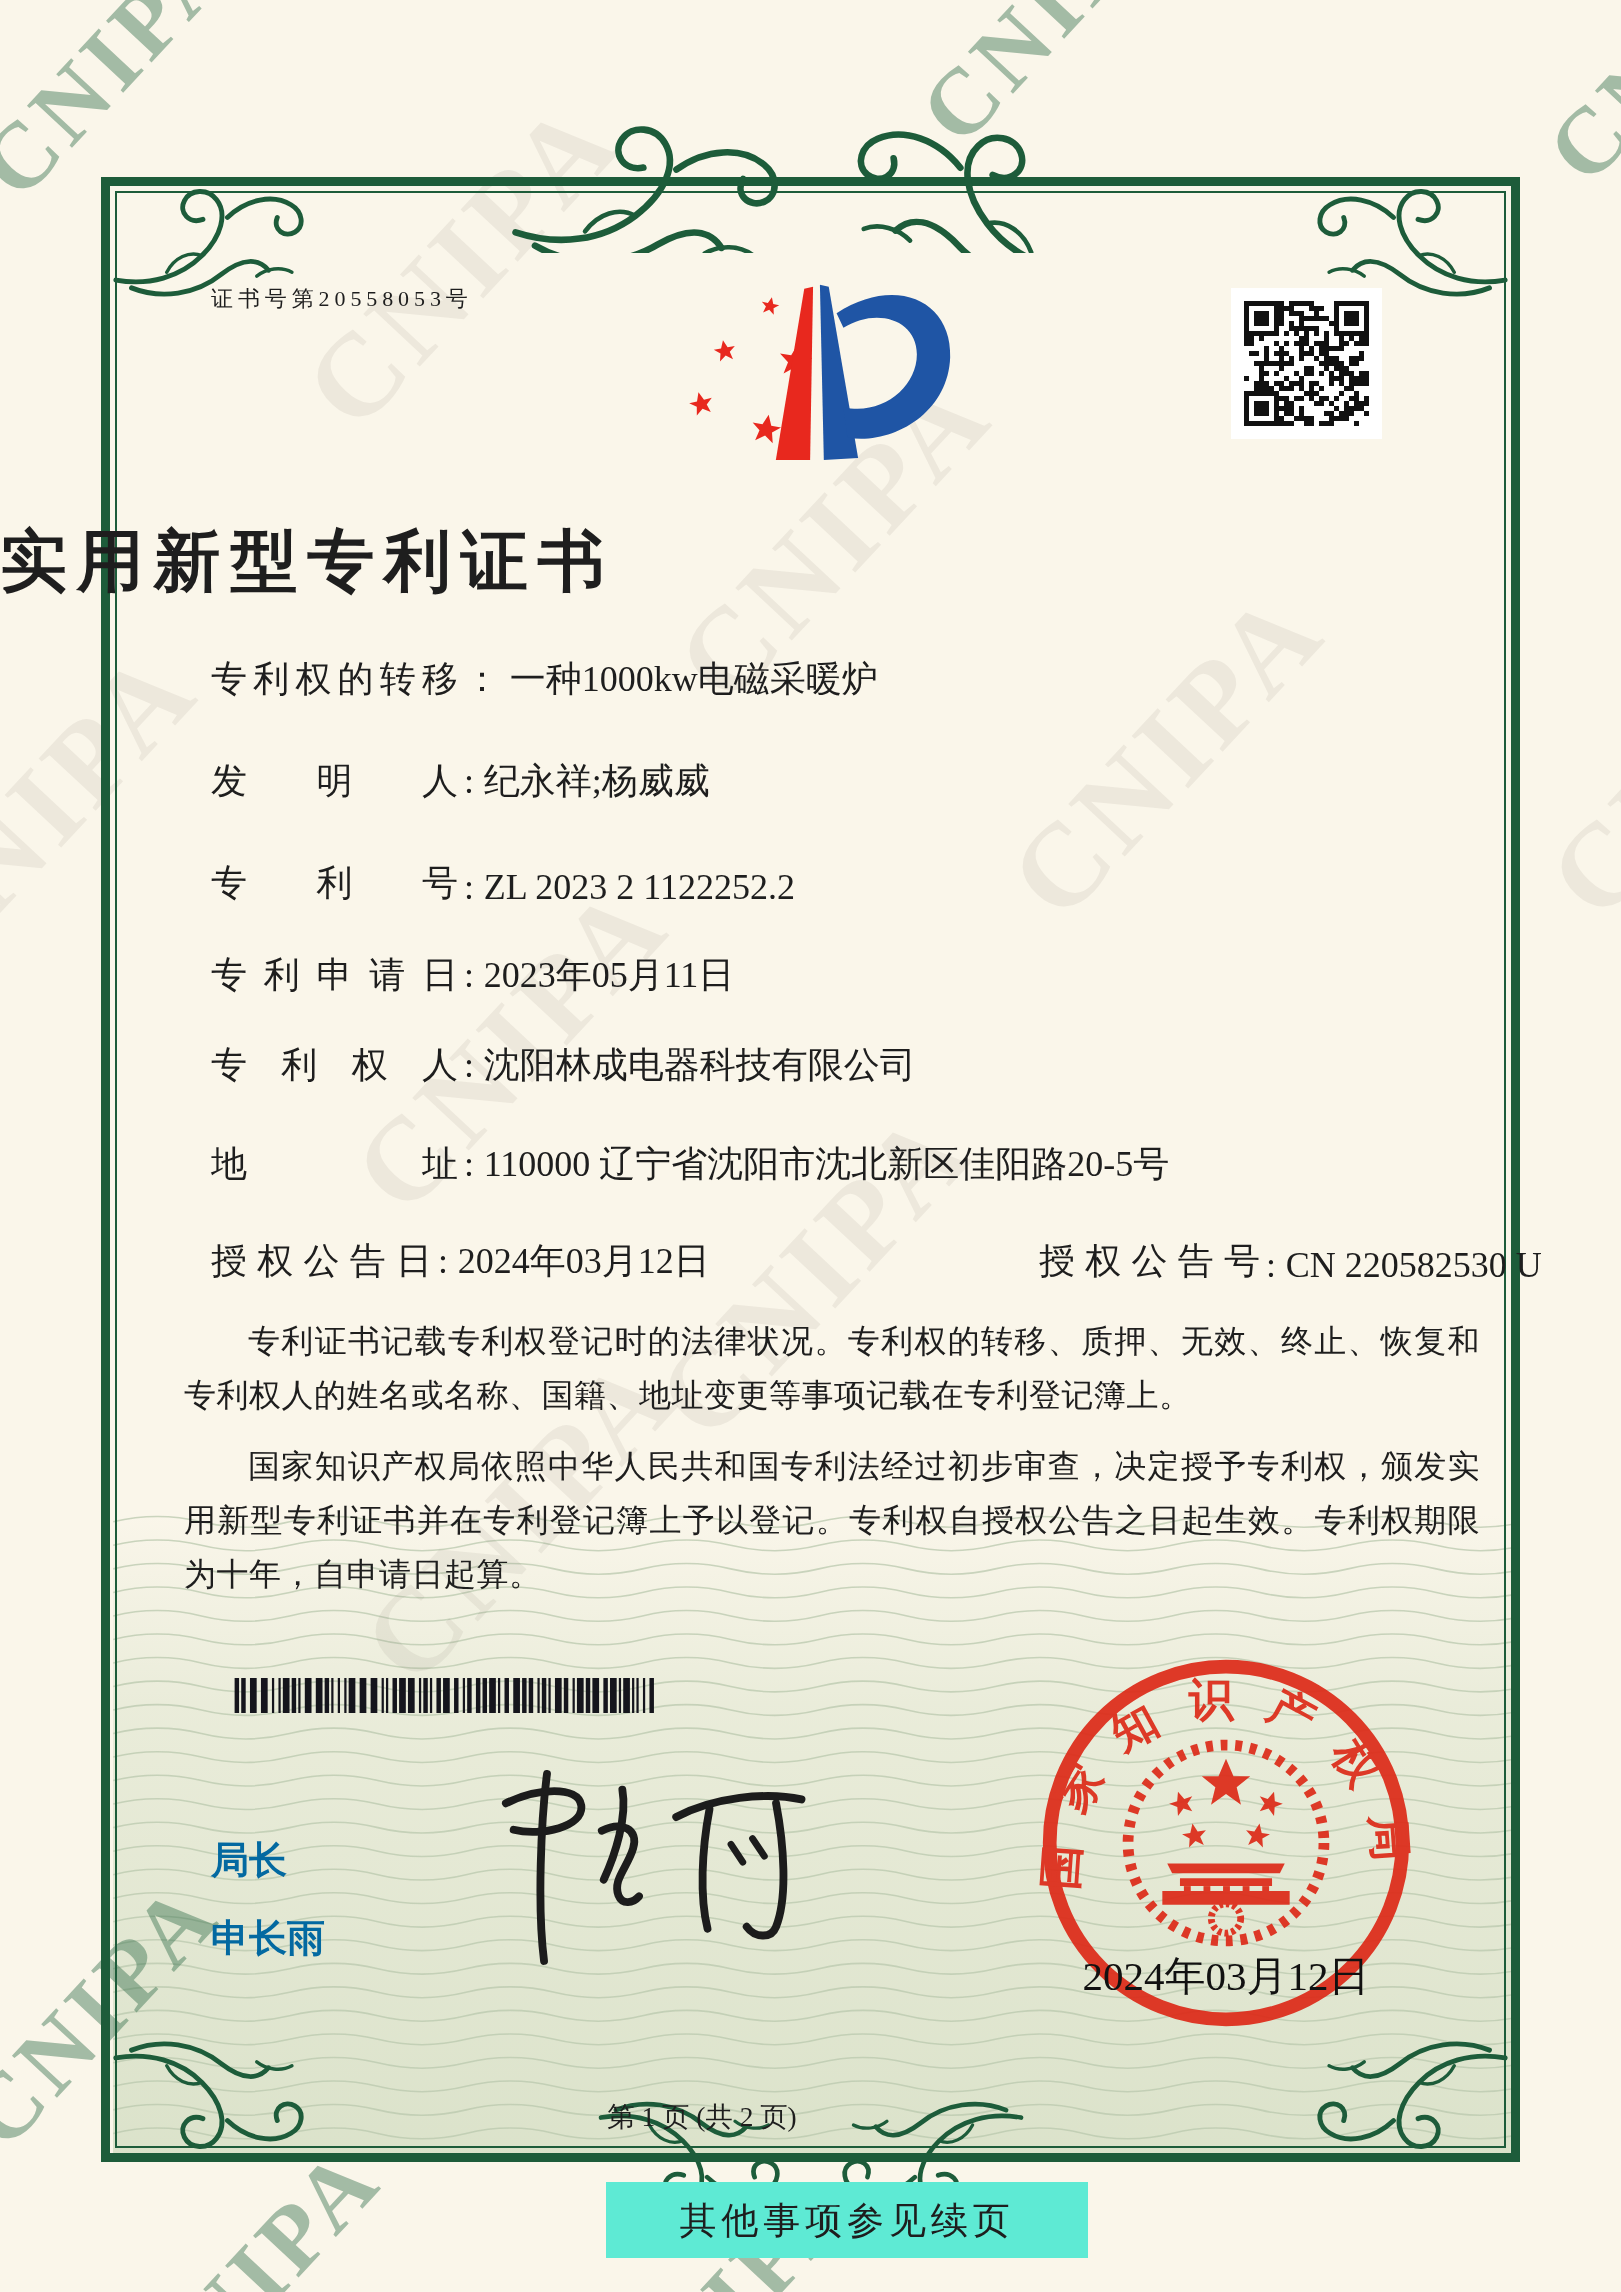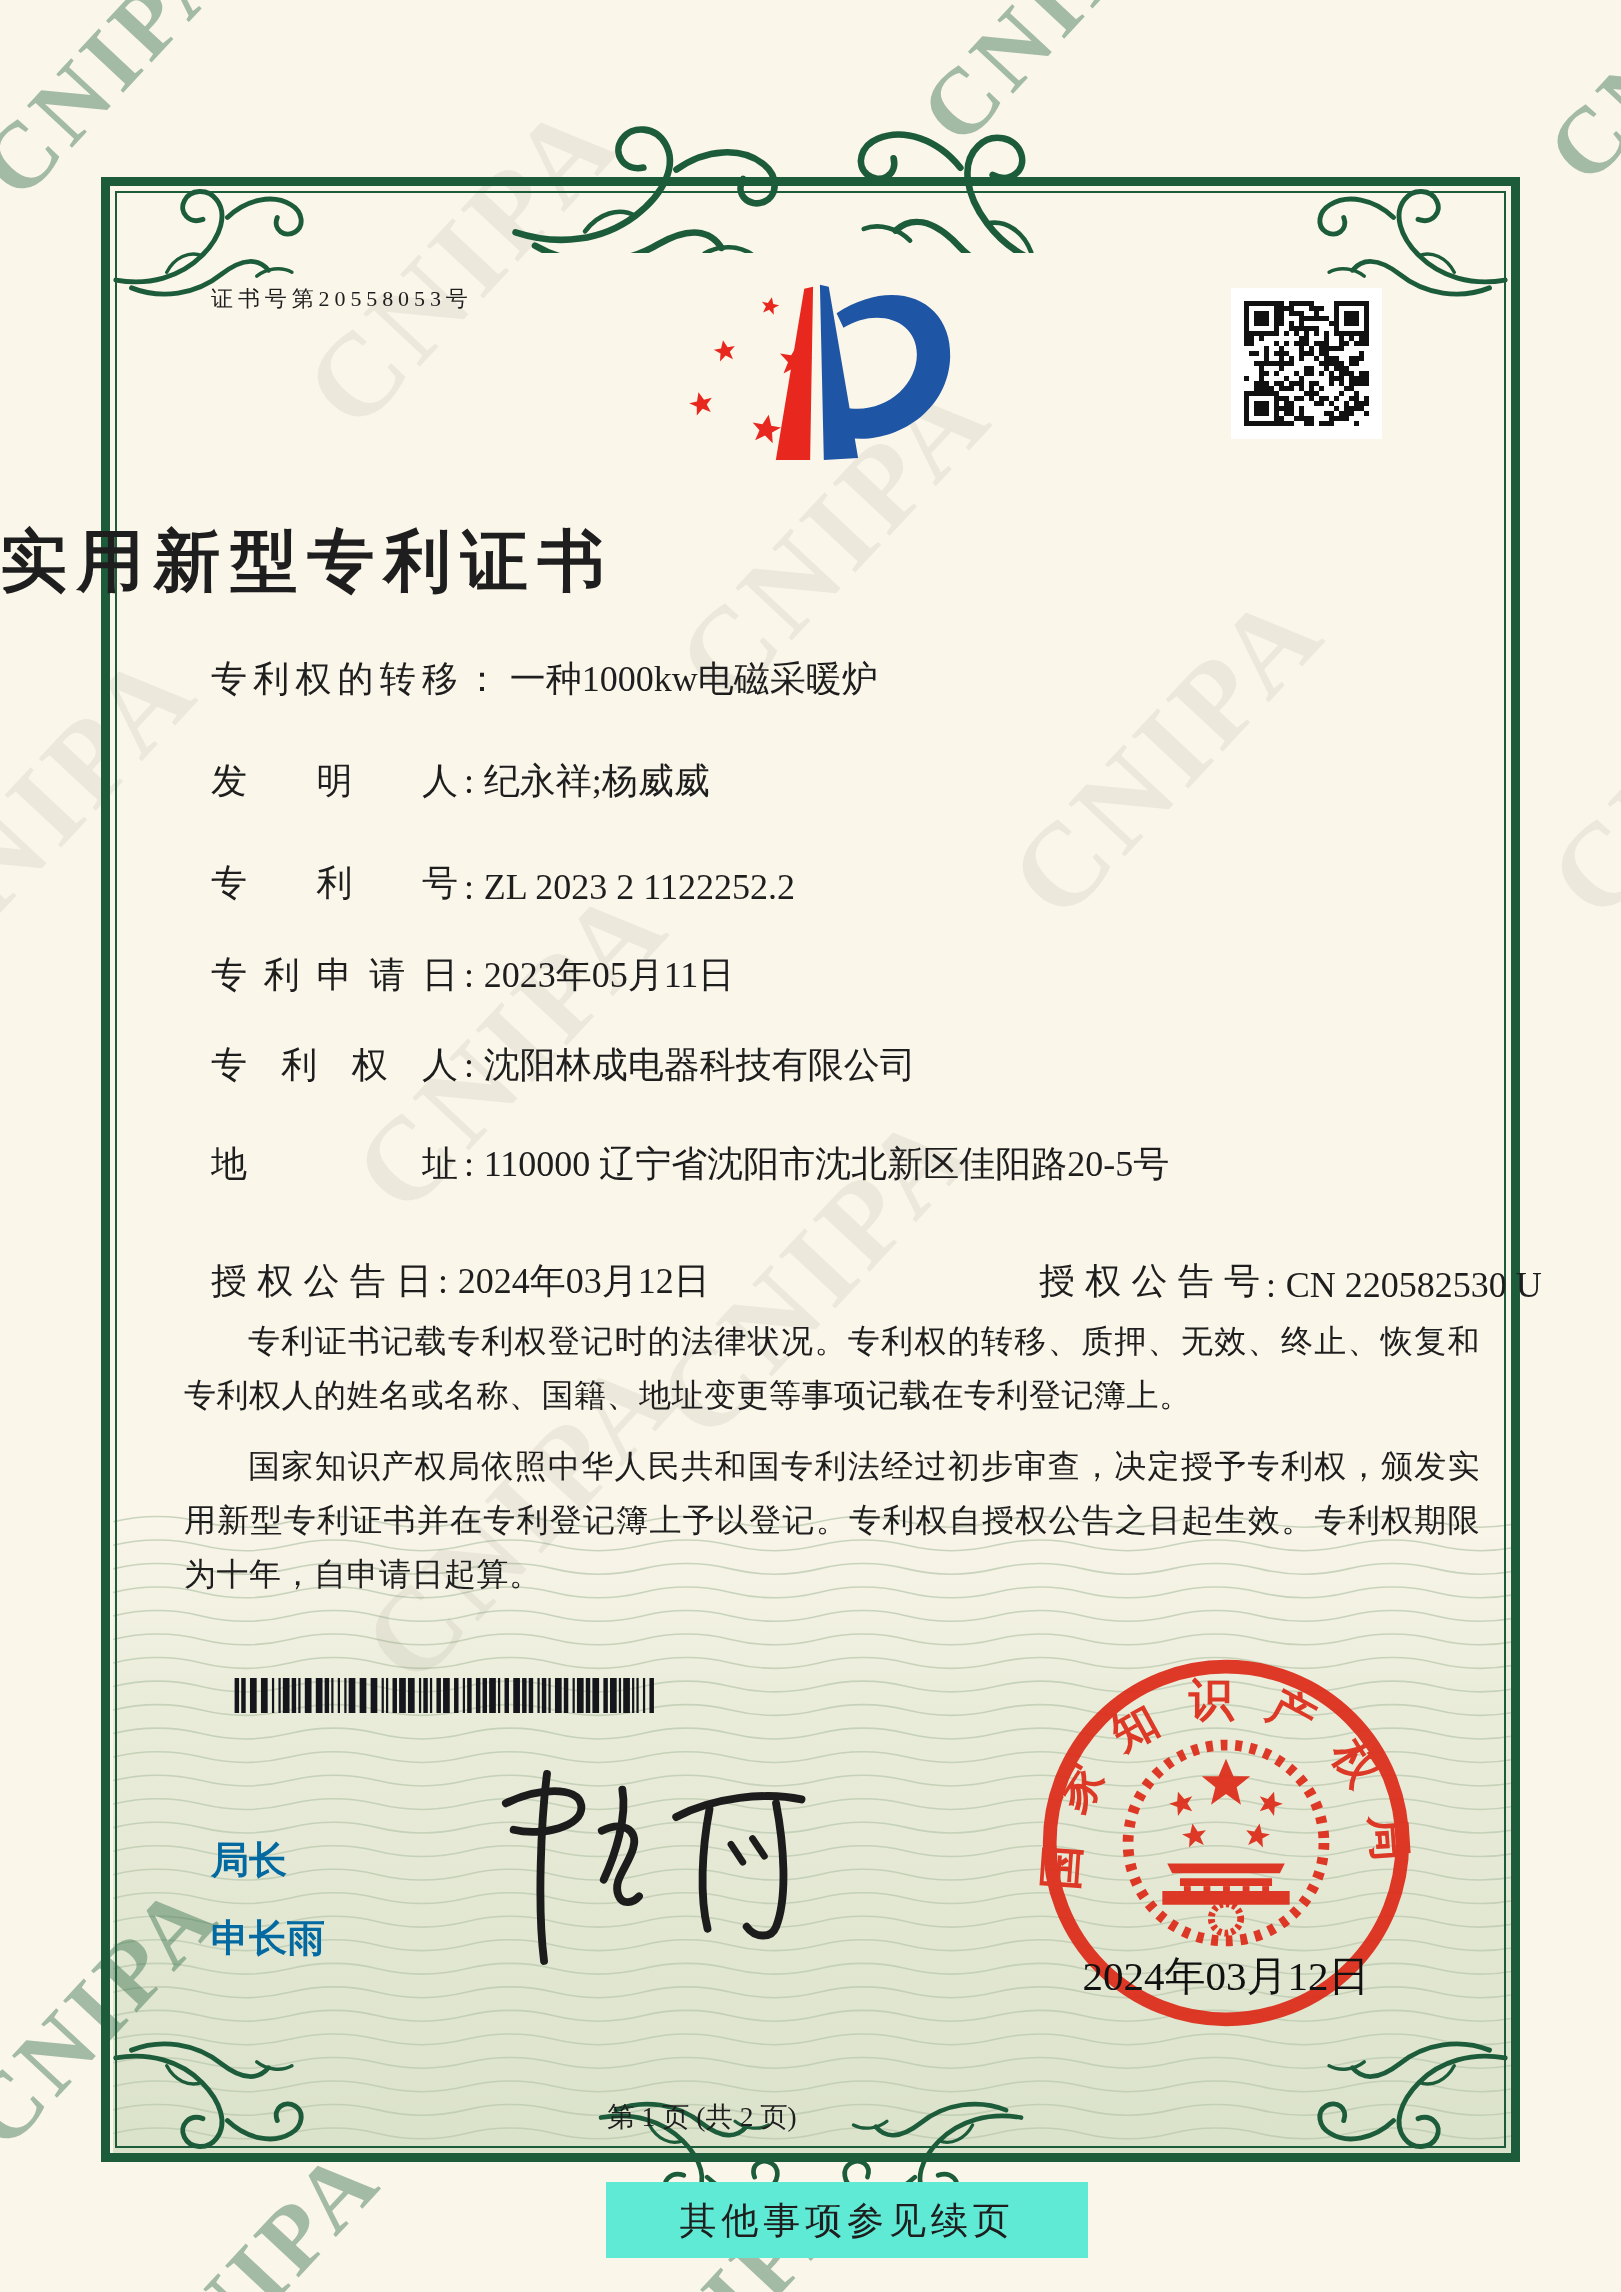--- a/index.html
+++ b/index.html
@@ -26,21 +26,21 @@
   .certno{left:211px;top:284px;font-size:22px;letter-spacing:4.9px;z-index:3;}
   .logo{left:674px;top:257px;z-index:3;}
   .qrbox{left:1231px;top:288px;width:151px;height:151px;background:#ffffff;z-index:3;}
   .qrbox svg{position:absolute;left:12.7px;top:12.7px;}
   .title{left:0;top:516px;width:1621px;text-align:left;font-size:67px;font-weight:bold;
          letter-spacing:9.8px;z-index:3;}
   
   .field{position:absolute;left:211px;font-size:36px;z-index:3;white-space:nowrap;}
   .flabel{display:inline-block;width:247px;text-align:justify;text-align-last:justify;vertical-align:bottom;}
   .fcolon{display:inline-block;margin:0 9.8px 0 5.9px;}
-  .grant .flabel{width:221px;margin-top:20px;}
+  .grant .flabel{width:221px;}
   .grant2{position:absolute;left:828px;top:0;}
   
   .paras{left:184px;top:1315px;width:1296px;z-index:3;font-size:32px;line-height:1.68;
          text-align:justify;letter-spacing:0.5px;}
   .paras p{margin:0 0 17.6px 0;text-indent:2em;}
   
   .barcode{left:233px;top:1678px;z-index:3;}
   
   .signer{left:211px;top:1835px;z-index:3;font-family:"Liberation Sans","DejaVu Sans",sans-serif;
           font-weight:bold;font-size:38px;color:#0369a1;}

